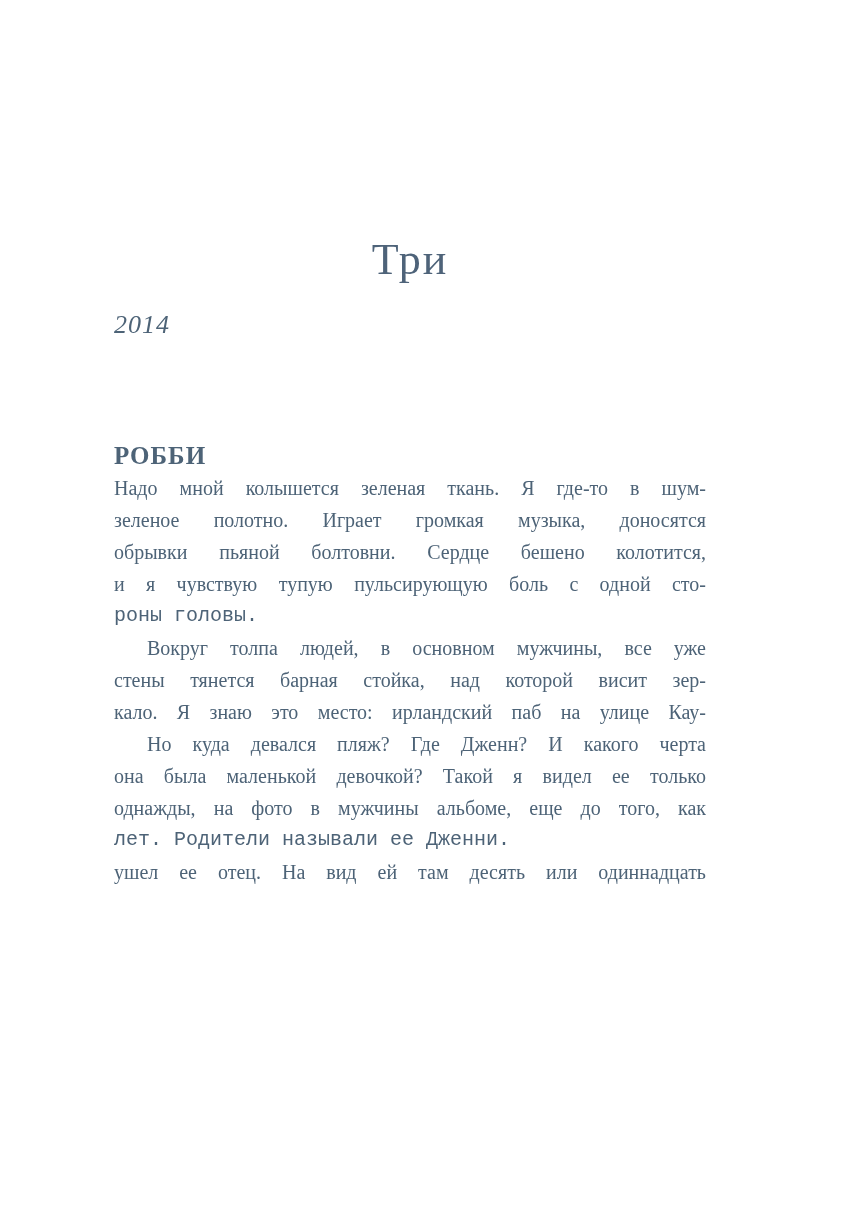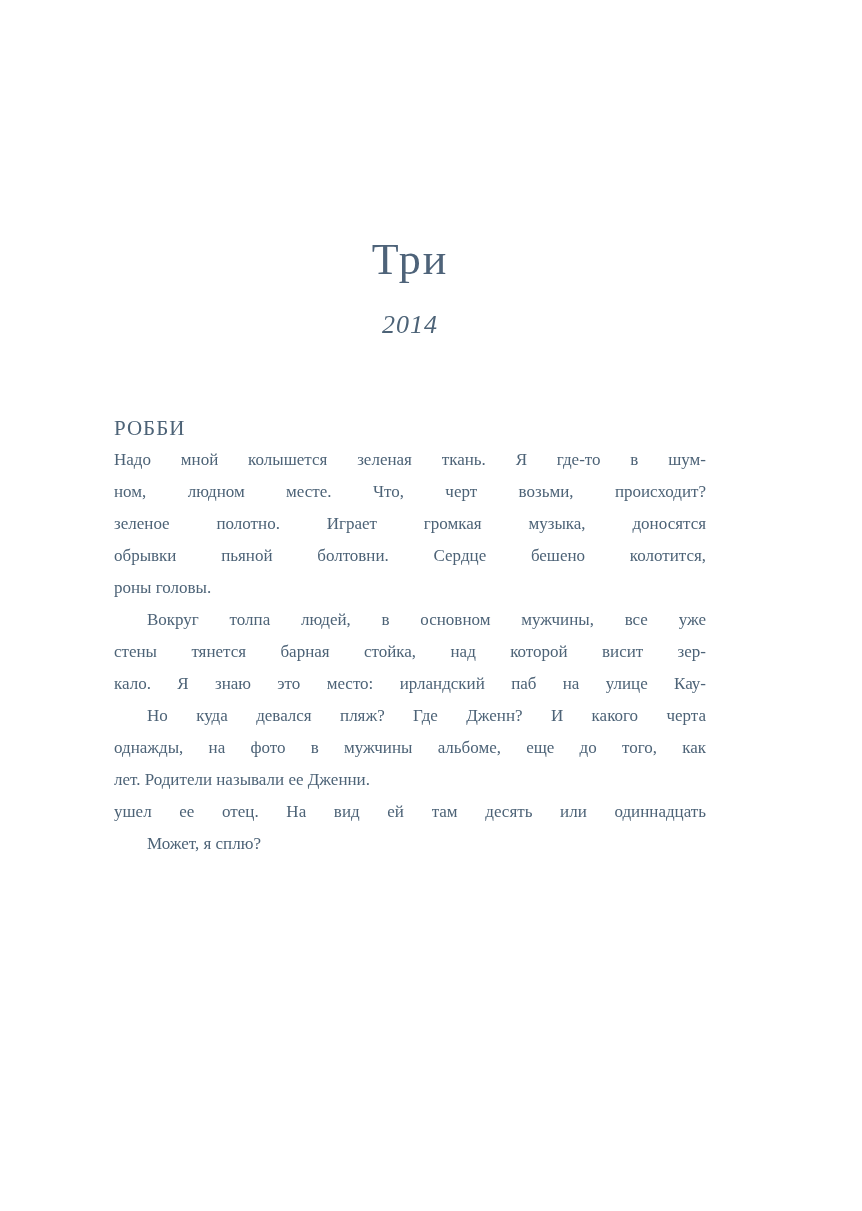--- a/index.html
+++ b/index.html
@@ -29,43 +29,45 @@
     font-weight: 400;
     letter-spacing: 2px;
     text-align: center;
     color: var(--title-ink, #4e6379);
   }
   .chapter-year {
     margin-top: 30px;
     font-size: 26px;
     line-height: 26px;
     font-style: italic;
-    text-align: center;
+    text-align: left;
     letter-spacing: 1px;
   }
   .section-heading {
-    margin-top: 74px;
-    font-size: 21px;
+    margin-top: 102px;
+    font-size: 25px;
     line-height: 32px;
     letter-spacing: 1px;
     text-align: left;
+    font-weight: bold;
   }
   .paragraphs {
-    font-size: 17px;
+    font-size: 20px;
     line-height: 32px;
   }
   .paragraph {
     margin: 0;
   }
   .line {
     text-align: justify;
     text-align-last: justify;
   }
   .line-last {
     text-align-last: left;
+    font-family: Liberation Mono, monospace;
   }
   .line-indent {
     text-indent: 33px;
   }
   .page-number {
     position: absolute;
     left: 663px;
     top: 1057px;
     font-size: 22px;
     line-height: 22px;
@@ -79,32 +81,33 @@
 <body>
 
 <div class="page">
   <div class="text-column">
     <h1 class="chapter-title">Три</h1>
     <div class="chapter-year">2014</div>
     <div class="section-heading">РОББИ</div>
     <div class="paragraphs">
         <div class="paragraph">
           <div class="line">Надо мной колышется зеленая ткань. Я где-то в шум-</div>
-          <div class="line">ном, людном месте. Что, черт возьми, происходит?</div>
           <div class="line">зеленое полотно. Играет громкая музыка, доносятся</div>
           <div class="line">обрывки пьяной болтовни. Сердце бешено колотится,</div>
+          <div class="line">и я чувствую тупую пульсирующую боль с одной сто-</div>
           <div class="line line-last">роны головы.</div>
         </div>
         <div class="paragraph">
           <div class="line line-indent">Вокруг толпа людей, в основном мужчины, все уже</div>
           <div class="line">стены тянется барная стойка, над которой висит зер-</div>
           <div class="line">кало. Я знаю это место: ирландский паб на улице Кау-</div>
         </div>
         <div class="paragraph">
           <div class="line line-indent">Но куда девался пляж? Где Дженн? И какого черта</div>
+          <div class="line">она была маленькой девочкой? Такой я видел ее только</div>
           <div class="line">однажды, на фото в мужчины альбоме, еще до того, как</div>
           <div class="line line-last">лет. Родители называли ее Дженни.</div>
           <div class="line">ушел ее отец. На вид ей там десять или одиннадцать</div>
         </div>
         <div class="paragraph">
           <div class="line line-last line-indent">Может, я сплю?</div>
         </div>
       </div>
   </div>
   <div class="page-number">17</div>

